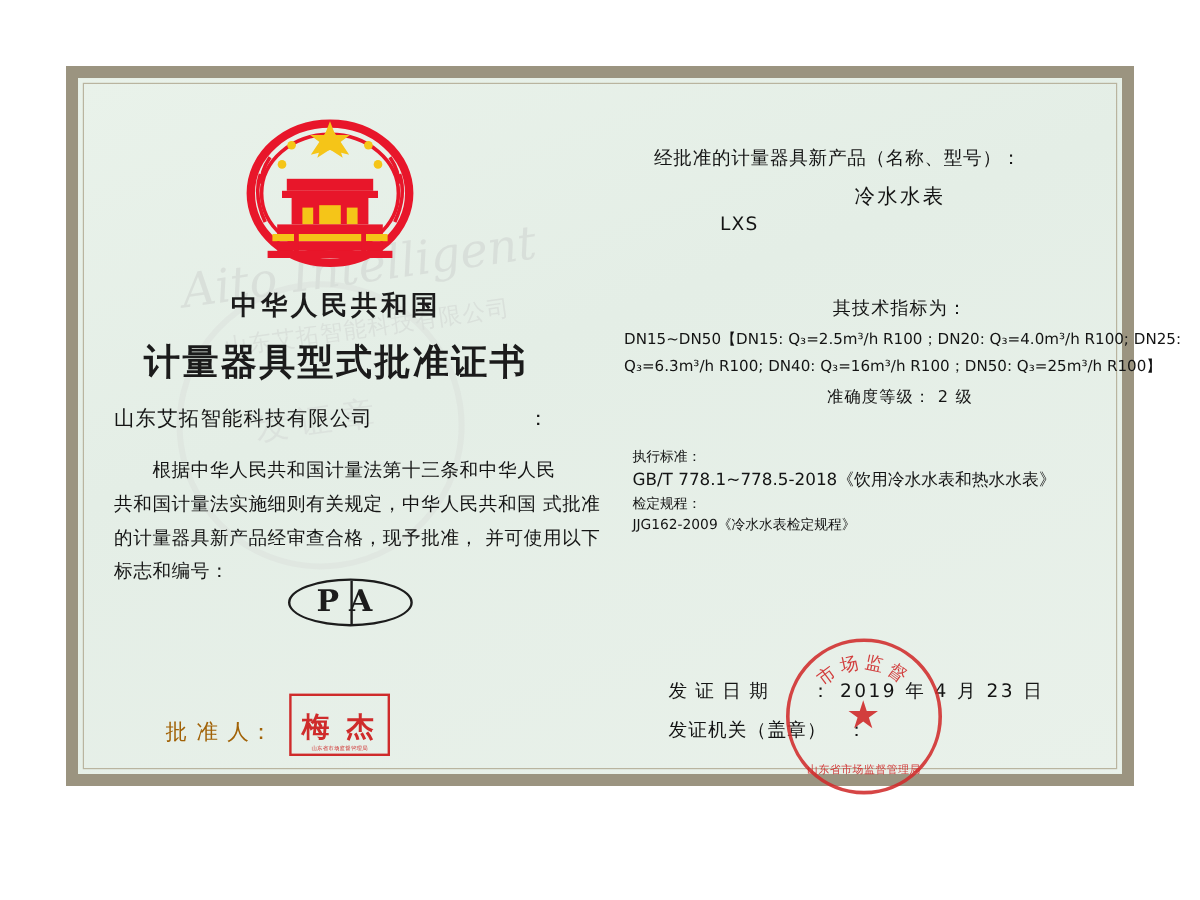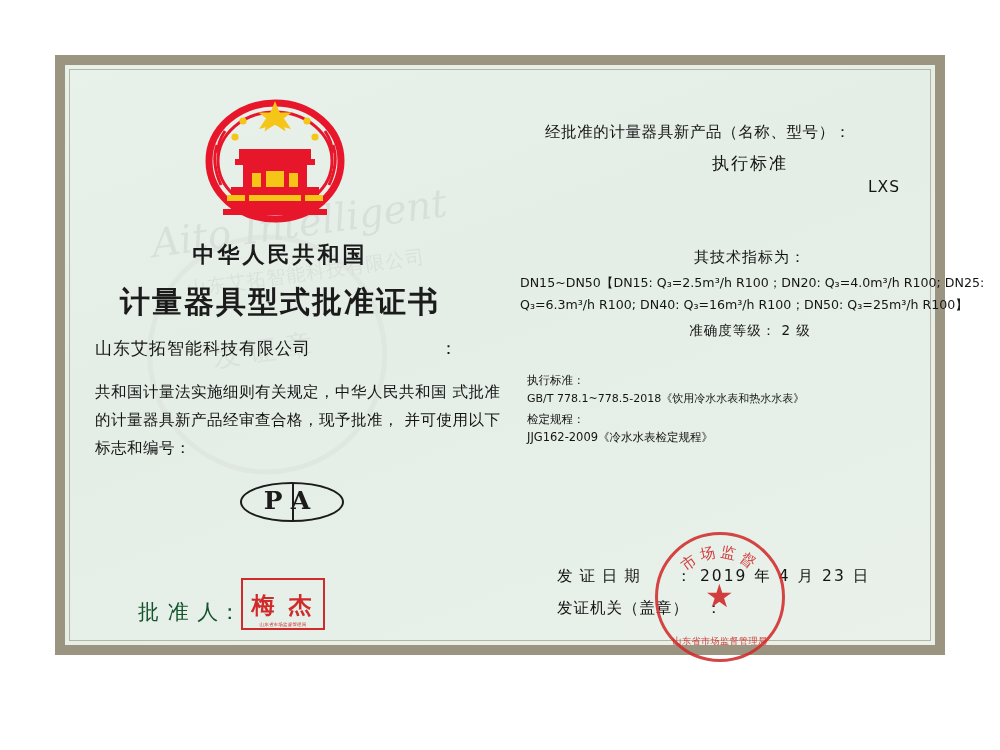--- a/index.html
+++ b/index.html
@@ -206,22 +206,22 @@
     width: 230px;
     text-align: center;
     font-size: 15px;
     color: #141414;
     letter-spacing: 1px;
   }
   .approver {
     position: absolute;
     left: 138px;
     top: 598px;
-    font-size: 21px;
-    color: #14532d;
+    font-size: 18px;
+    color: #a16207;
     letter-spacing: 1px;
   }
   
   .stamp-approver {
     position: absolute;
     left: 205px;
     top: 578px;
     width: 84px;
     height: 52px;
     border: 2.5px solid #cf2b2b;
@@ -266,21 +266,21 @@
     text-align: center;
     font-size: 17px;
     color: #141414;
     letter-spacing: 2px;
   }
   .r-model {
     position: absolute;
     left: 600px;
     top: 178px;
     width: 300px;
-    text-align: right;
+    text-align: left;
     font-size: 15.5px;
     color: #141414;
     letter-spacing: 1px;
   }
   .r-spec-title {
     position: absolute;
     left: 600px;
     top: 248px;
     width: 300px;
     text-align: center;
@@ -322,21 +322,21 @@
     position: absolute;
     left: 527px;
     top: 373px;
     font-size: 11.5px;
     color: #141414;
   }
   .r-std-value {
     position: absolute;
     left: 527px;
     top: 391px;
-    font-size: 11px;
+    font-size: 14px;
     color: #141414;
   }
   .r-reg-label {
     position: absolute;
     left: 527px;
     top: 412px;
     font-size: 11.5px;
     color: #141414;
   }
   .r-reg-value {
@@ -488,40 +488,41 @@
     </svg>
   </div>
 
   <div class="title-cn">中华人民共和国</div>
   <div class="title-cn2">计量器具型式批准证书</div>
 
   <div class="company-line">山东艾拓智能科技有限公司</div>
   <div class="company-colon">：</div>
 
   <div class="body-text">
+    <span class="indent">根据中华人民共和国计量法第十三条和中华人民</span>
     <span>共和国计量法实施细则有关规定，中华人民共和国</span>
     <span>式批准的计量器具新产品经审查合格，现予批准，</span>
     <span>并可使用以下标志和编号：</span>
   </div>
 
   <div class="pa-mark">
     <div class="oval"></div>
     <div class="divider"></div>
     <div class="letters">PA</div>
   </div>
 
 
   <div class="approver">批 准 人：</div>
   <div class="stamp-approver">
     <div class="s-text">梅 杰</div>
     <div class="s-sub">山东省市场监督管理局</div>
   </div>
 
   <div class="r-head">经批准的计量器具新产品（名称、型号）：</div>
-  <div class="r-prod">执行标准</div>
+  <div class="r-prod">冷水水表</div>
   <div class="r-model">LXS</div>
 
   <div class="r-spec-title">其技术指标为：</div>
   <div class="r-spec-1">DN15~DN50【DN15: Q₃=2.5m³/h R100；DN20: Q₃=4.0m³/h R100; DN25:</div>
   <div class="r-spec-2">Q₃=6.3m³/h R100; DN40: Q₃=16m³/h R100；DN50: Q₃=25m³/h R100】</div>
   <div class="r-accuracy">准确度等级： 2 级</div>
 
   <div class="r-std-label">执行标准：</div>
   <div class="r-std-value">GB/T 778.1~778.5-2018《饮用冷水水表和热水水表》</div>
   <div class="r-reg-label">检定规程：</div>

